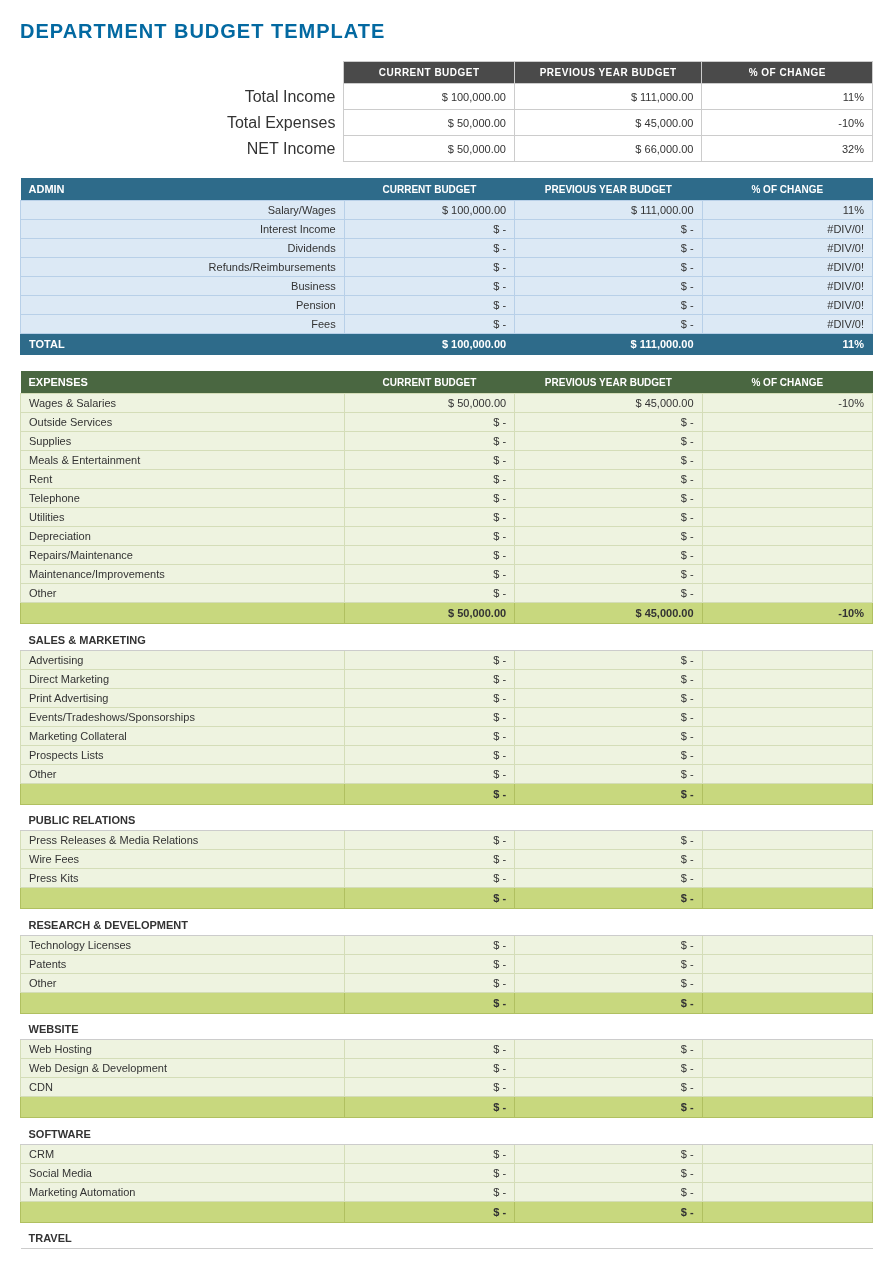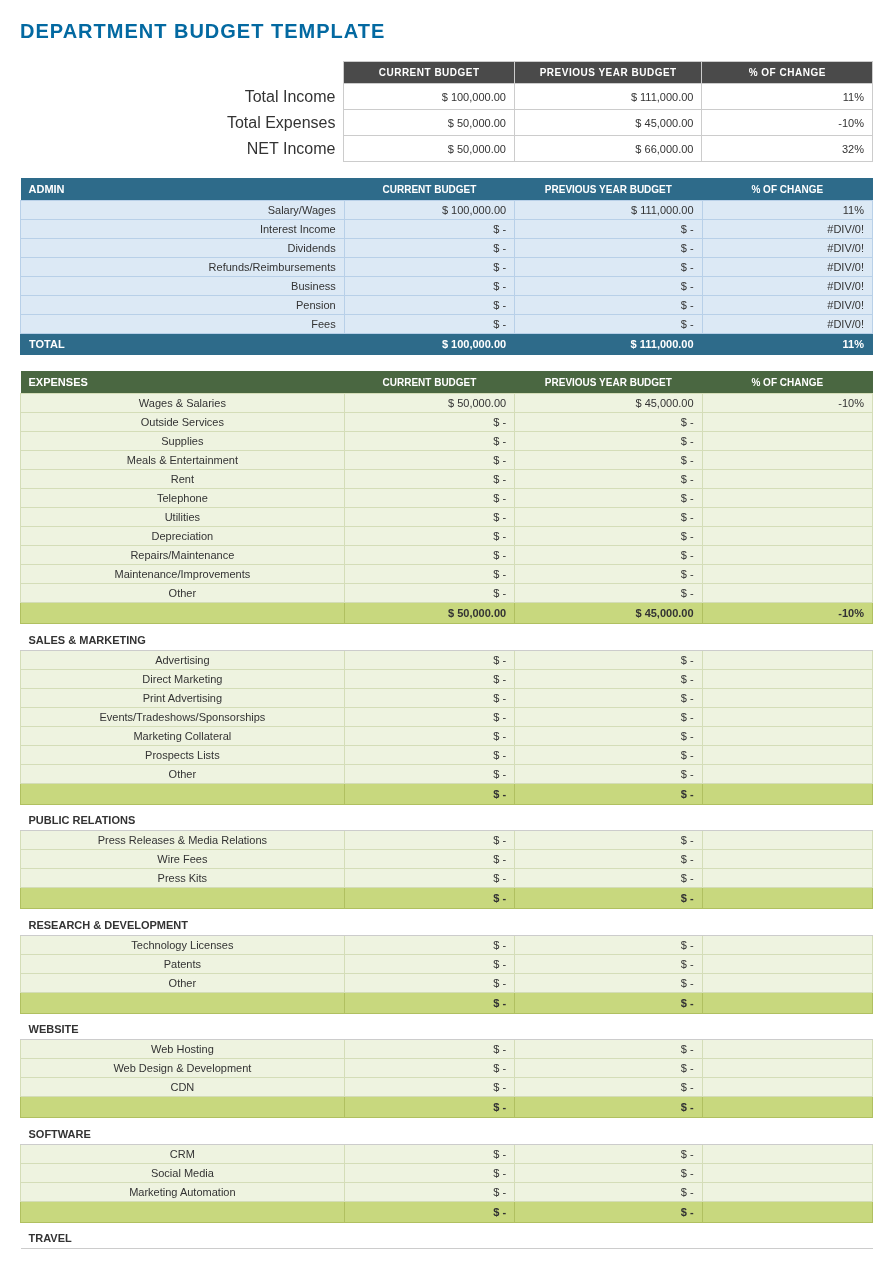--- a/index.html
+++ b/index.html
@@ -101,21 +101,21 @@
       font-size: 11px;
       padding: 4px 8px;
       border-bottom: 1px solid #ccc;
     }
     .expense-row td {
       background: #eef3e0;
       border: 1px solid #d4ddb8;
       padding: 3px 8px;
     }
     .expense-row td:first-child {
-      text-align: center;
+      text-align: left;
     }
     .expense-row td:not(:first-child) {
       text-align: right;
     }
     .expense-subtotal-row td {
       background: #c8d87e;
       font-weight: bold;
       padding: 4px 8px;
       border: 1px solid #b0c060;
     }

